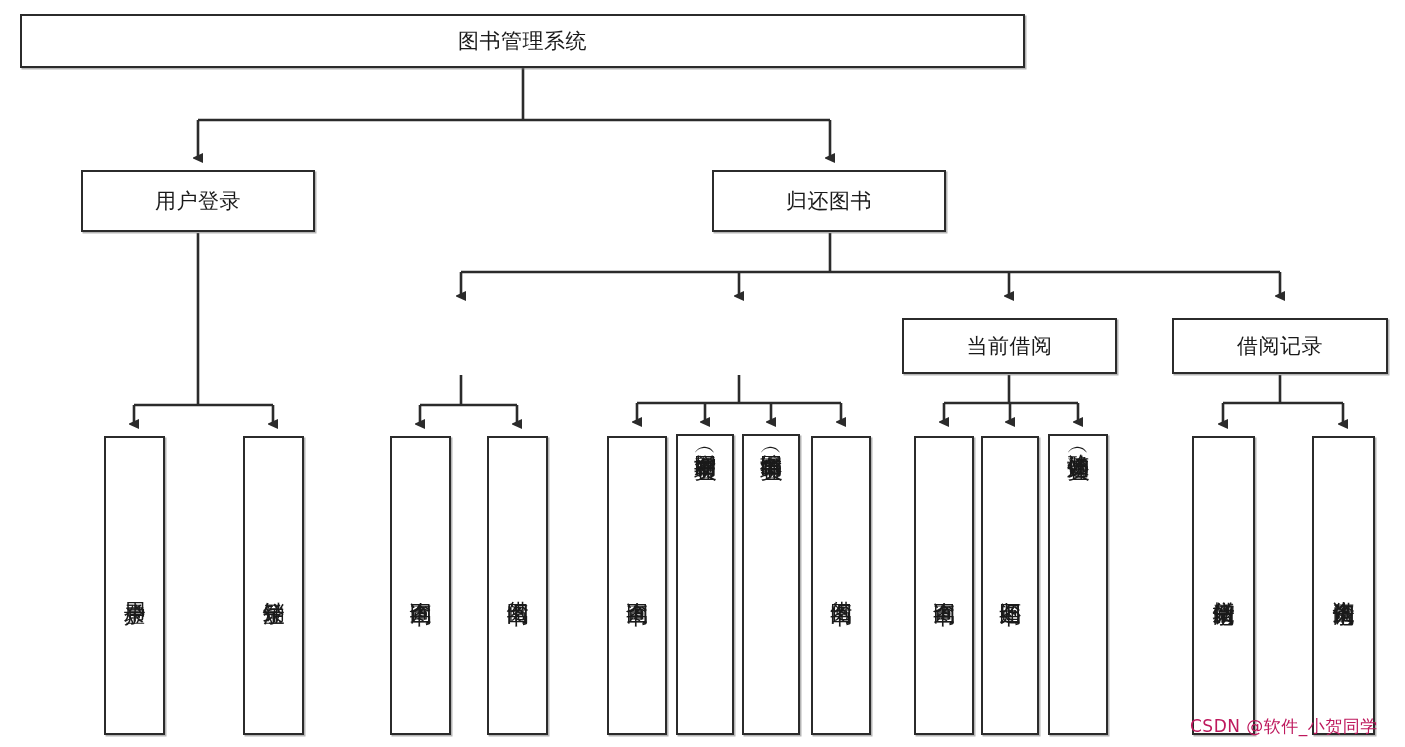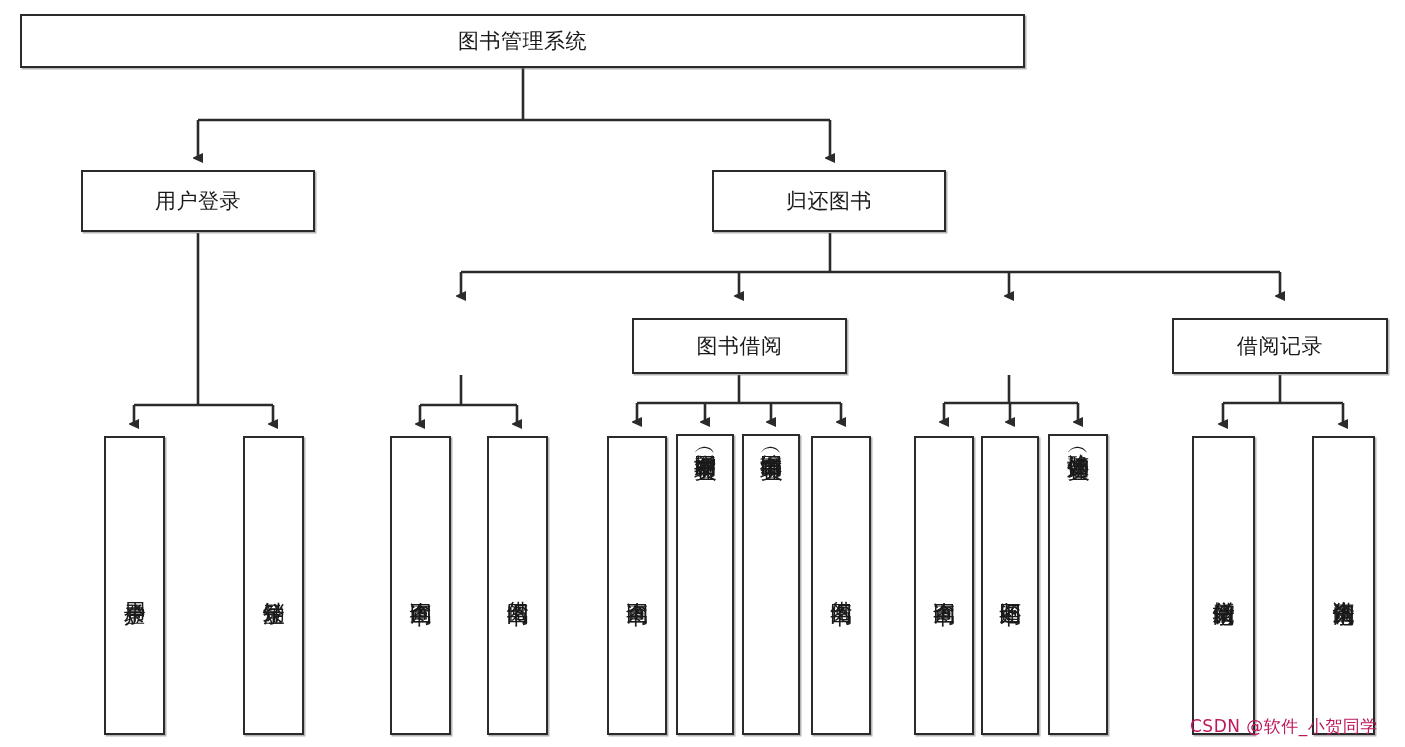--- a/index.html
+++ b/index.html
@@ -130,22 +130,22 @@
     <span class="node-label">图书管理系统</span>
   </div>
 
   <div class="node horizontal" style="left:81px; top:170px; width:234px; height:62px;">
     <span class="node-label">用户登录</span>
   </div>
   <div class="node horizontal" style="left:712px; top:170px; width:234px; height:62px;">
     <span class="node-label">归还图书</span>
   </div>
 
-  <div class="node horizontal" style="left:632px; top:318px; width:215px; height:56px;">
-    <span class="node-label">图书借阅</span>
+  <div class="node horizontal" style="left:902px; top:318px; width:215px; height:56px;">
+    <span class="node-label">当前借阅</span>
   </div>
   <div class="node horizontal" style="left:1172px; top:318px; width:216px; height:56px;justify-content:center;">
     <span class="node-label">借阅记录</span>
   </div>
 
   <div class="node vertical center-v" style="left:104px; top:436px; width:61px; height:299px;">
     <span class="node-label">用户登录</span>
   </div>
   <div class="node vertical center-v" style="left:243px; top:436px; width:61px; height:299px;">
     <span class="node-label">注销登录</span>

